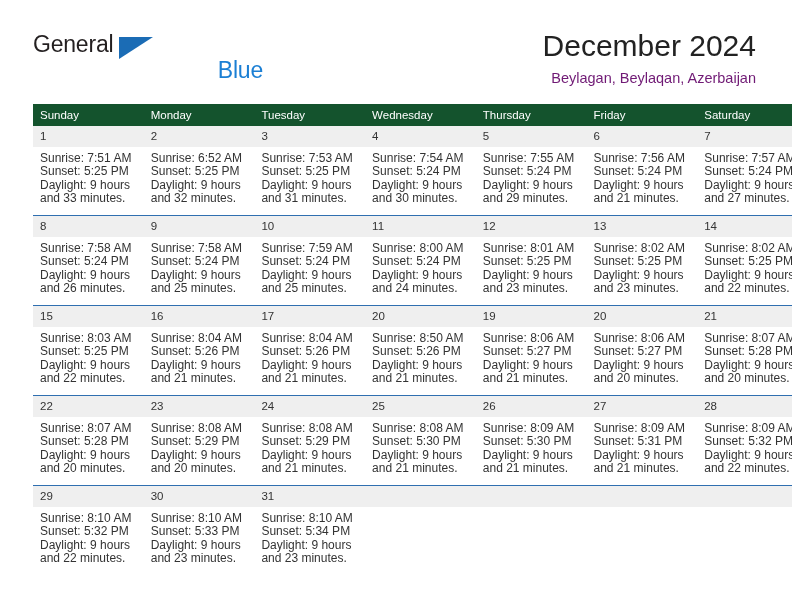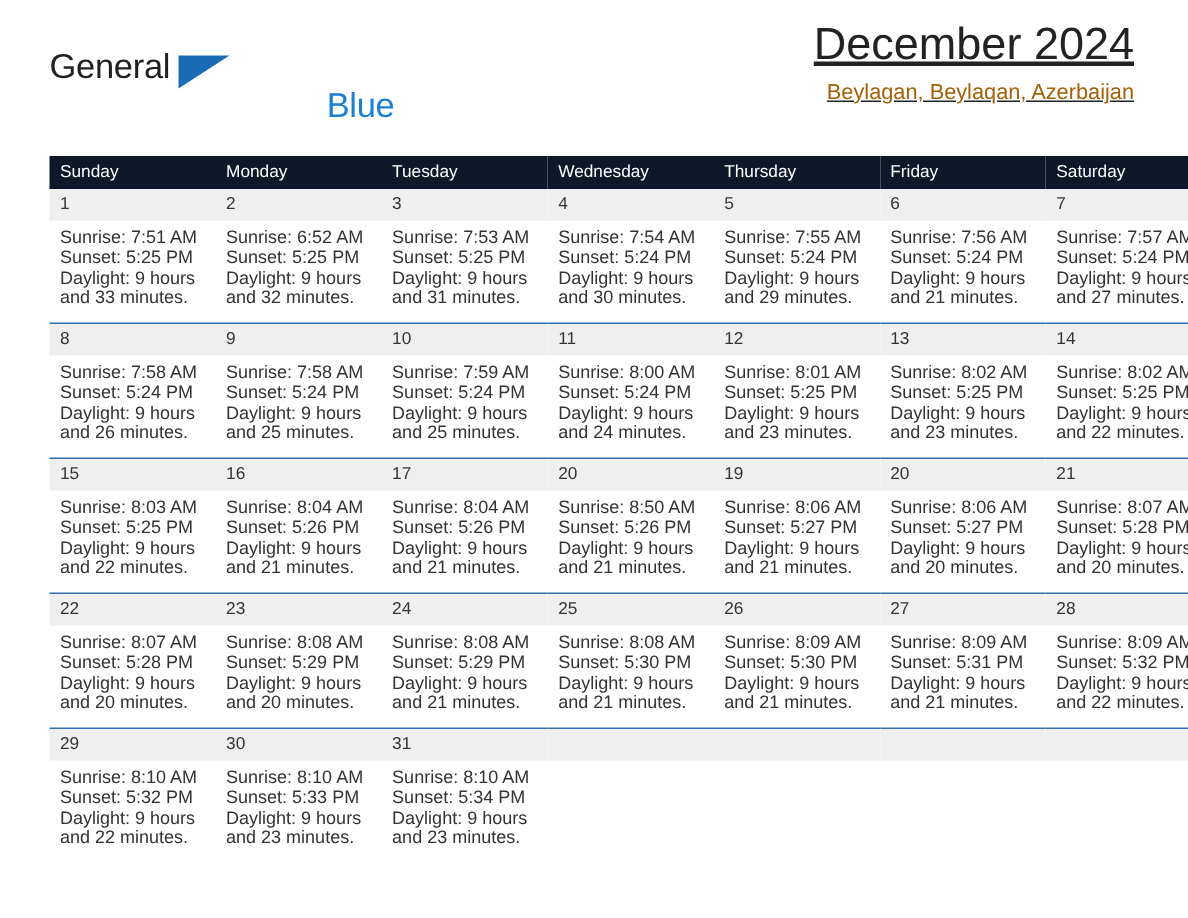--- a/index.html
+++ b/index.html
@@ -62,51 +62,50 @@
     color: #1b7fd4;
     margin-left: 54px;
     margin-top: 1px;
     letter-spacing: -0.2px;
     text-align: right;
   }
 
   .title-block {
     position: absolute;
     right: 36px;
-    top: 12px;
+    top: 28px;
     text-align: right;
-    text-decoration: underline;
   }
   .cal-title {
     font-size: 30px;
     line-height: 36px;
     font-weight: normal;
     color: #222222;
     margin: 0;
     white-space: nowrap;
   }
   .cal-subtitle {
     font-size: 14.5px;
     line-height: 20px;
-    color: #a16207;
+    color: #701a75;
     margin: 4px 0 0 0;
     white-space: nowrap;
   }
 
   
   .calendar {
     position: absolute;
     left: 33px;
     top: 104px;
     width: 726px;
     border-collapse: collapse;
     table-layout: fixed;
   }
   .calendar th {
-    background: #0f172a;
+    background: #14532d;
     color: #ffffff;
     font-size: 11.5px;
     font-weight: normal;
     text-align: left;
     padding: 5px 0 5px 7px;
     height: 12px;
     border: none;
     width: 103.71px;
   }
   .calendar td {

